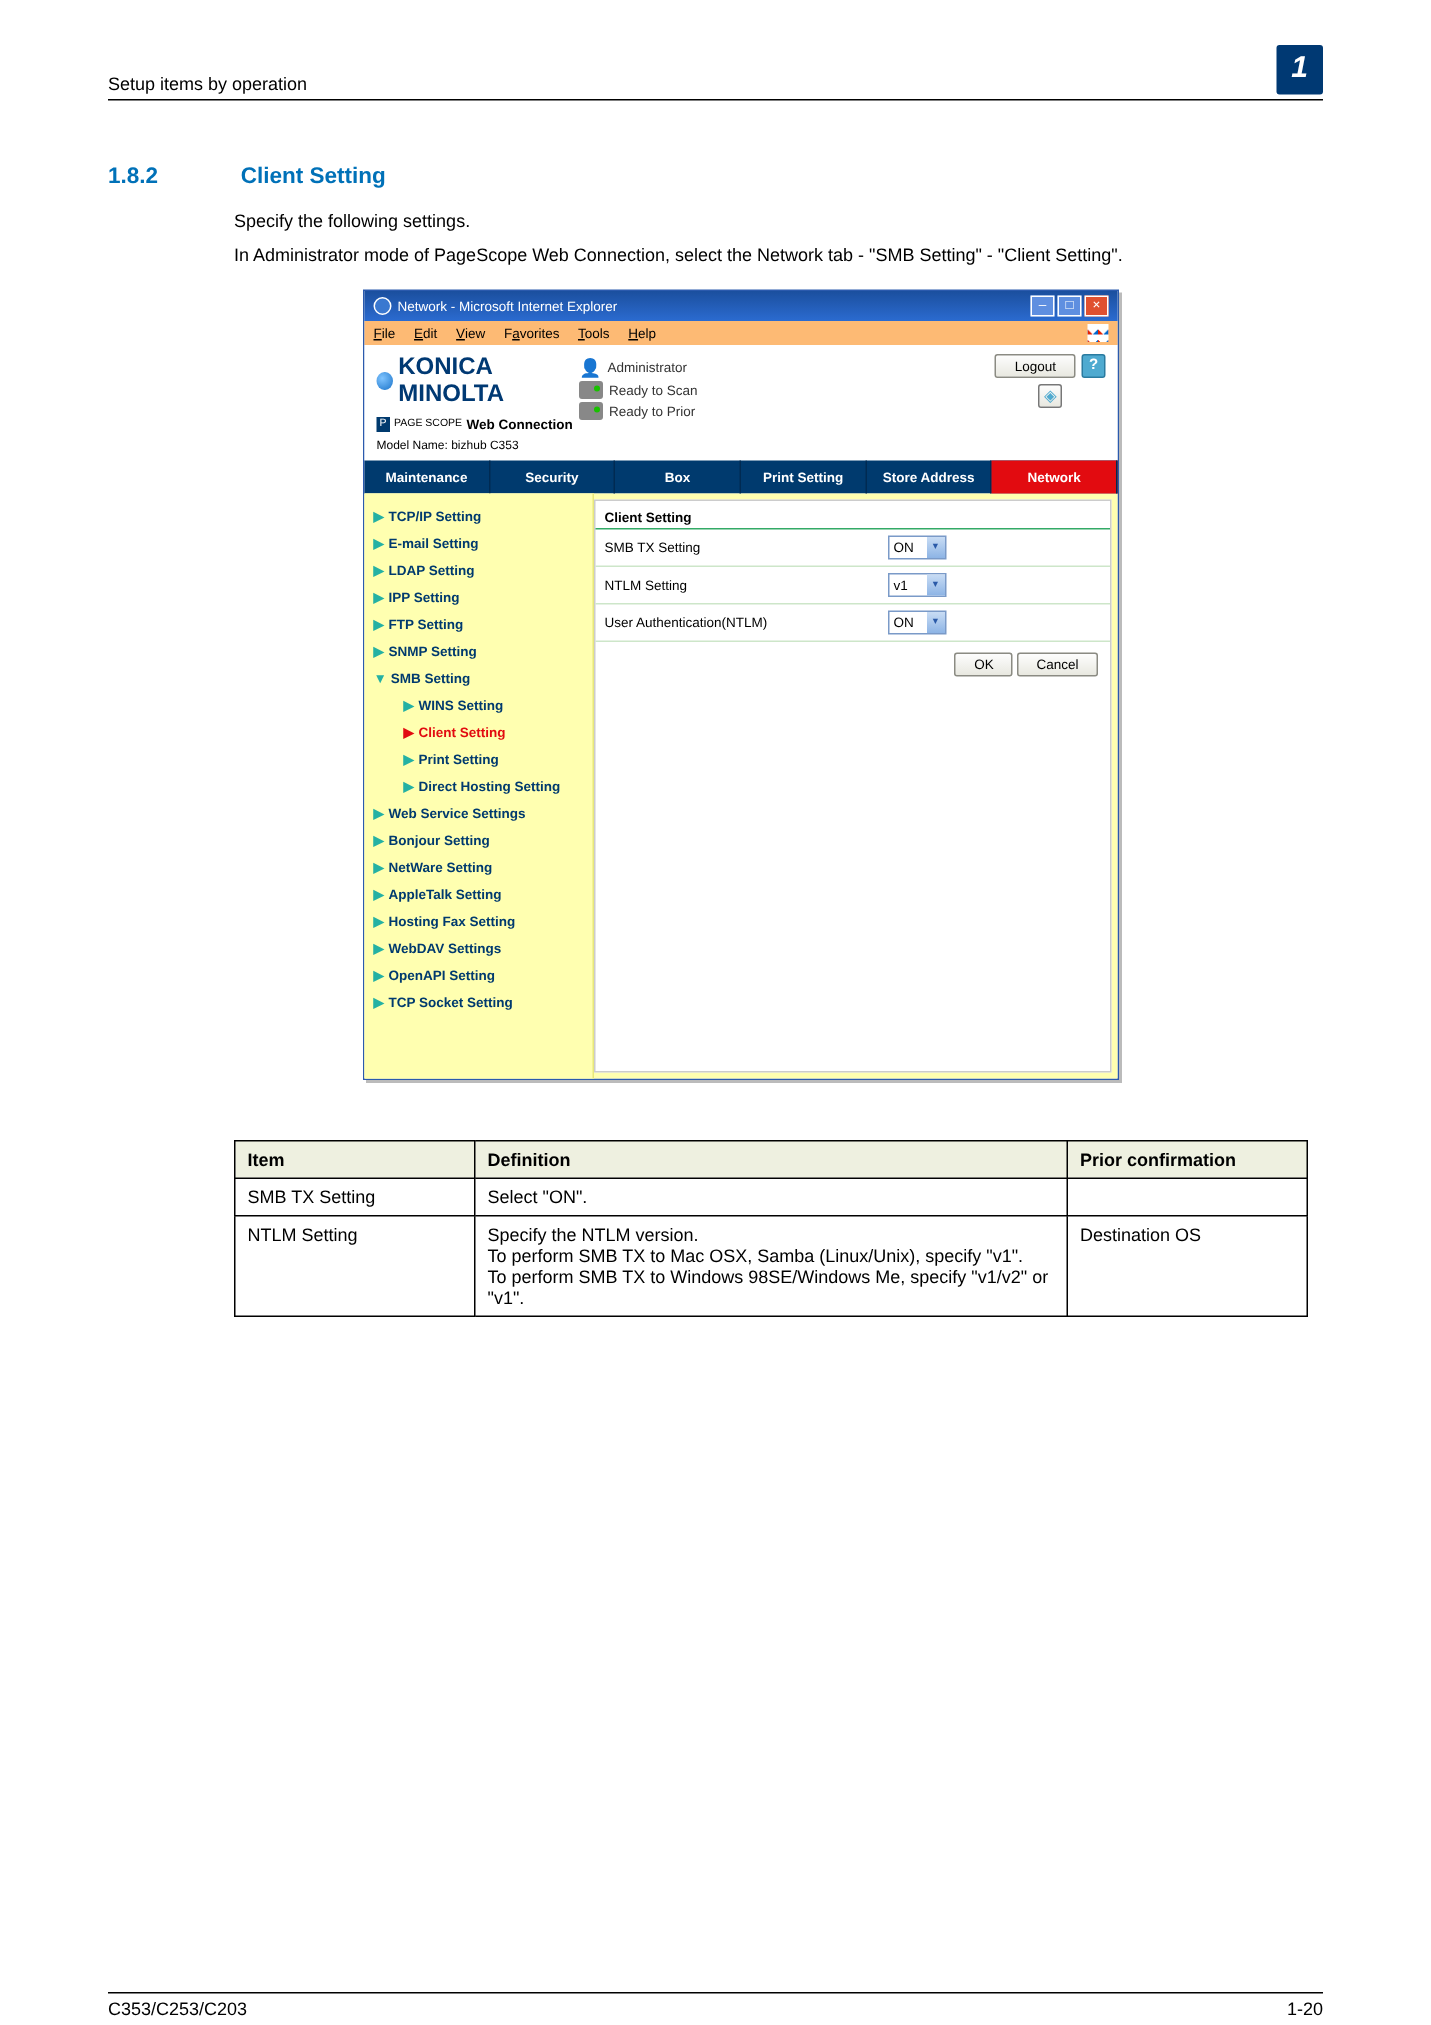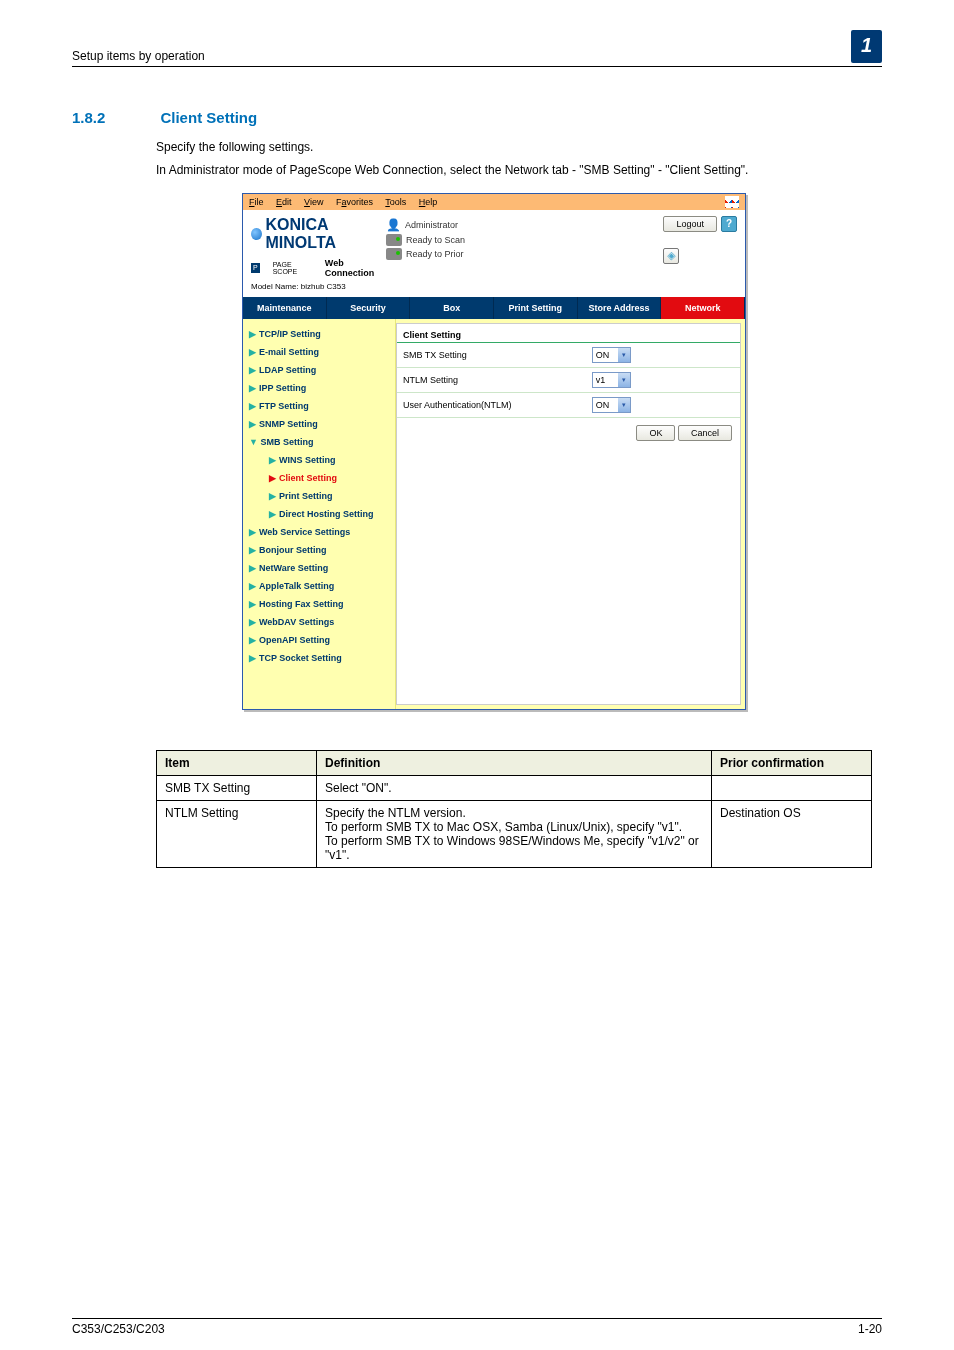--- a/index.html
+++ b/index.html
@@ -121,21 +121,21 @@
   }
   .globe {
     width: 12px; height: 12px; border-radius: 50%;
     background: radial-gradient(circle at 35% 35%, #7fc4ff, #1a73c9);
   }
   .subbrand {
     margin-top: 6px;
     font-size: 9px;
     display: flex;
     align-items: center;
-    gap: 13px;
+    gap: 3px;
   }
   .subbrand b { font-weight: bold; }
   .model {
     margin-top: 4px;
     font-size: 8px;
   }
   .header-mid {
     flex: 1;
     font-size: 9px;
     color: #333;
@@ -154,22 +154,22 @@
   .printer-icon::after {
     content: '';
     position: absolute;
     left: 10px; top: 3px;
     width: 4px; height: 4px; border-radius: 50%;
     background: #19c100;
   }
   .header-right {
     display: flex;
     flex-direction: column;
-    align-items: flex-start;
-    gap: 16px;
+    align-items: center;
+    gap: 4px;
   }
   .btn {
     background: linear-gradient(#fdfdfd, #e8e8e0);
     border: 1px solid #8b8b83;
     border-radius: 2px;
     padding: 2px 12px;
     font-size: 9px;
     text-align: center;
     cursor: pointer;
   }
@@ -322,20 +322,31 @@
 
   <div>
     <span class="section-number">1.8.2</span>
     <span class="section-title">Client Setting</span>
   </div>
 
   <div class="body-text" style="margin-top:12px">Specify the following settings.</div>
   <div class="body-text">In Administrator mode of PageScope Web Connection, select the Network tab - "SMB Setting" - "Client Setting".</div>
 
   <div class="screenshot">
+    <div class="ie-titlebar">
+      <span style="display:flex;align-items:center;gap:4px">
+        <span style="width:10px;height:10px;border:1px solid #fff;border-radius:50%;background:#3a78d0;"></span>
+        <span>Network - Microsoft Internet Explorer</span>
+      </span>
+      <span class="wincontrols">
+        <span class="wc">–</span>
+        <span class="wc">□</span>
+        <span class="wc close">×</span>
+      </span>
+    </div>
     <div class="ie-menubar">
       <div>
         <span><u>F</u>ile</span>
         <span><u>E</u>dit</span>
         <span><u>V</u>iew</span>
         <span>F<u>a</u>vorites</span>
         <span><u>T</u>ools</span>
         <span><u>H</u>elp</span>
       </div>
       <div class="flag"></div>

